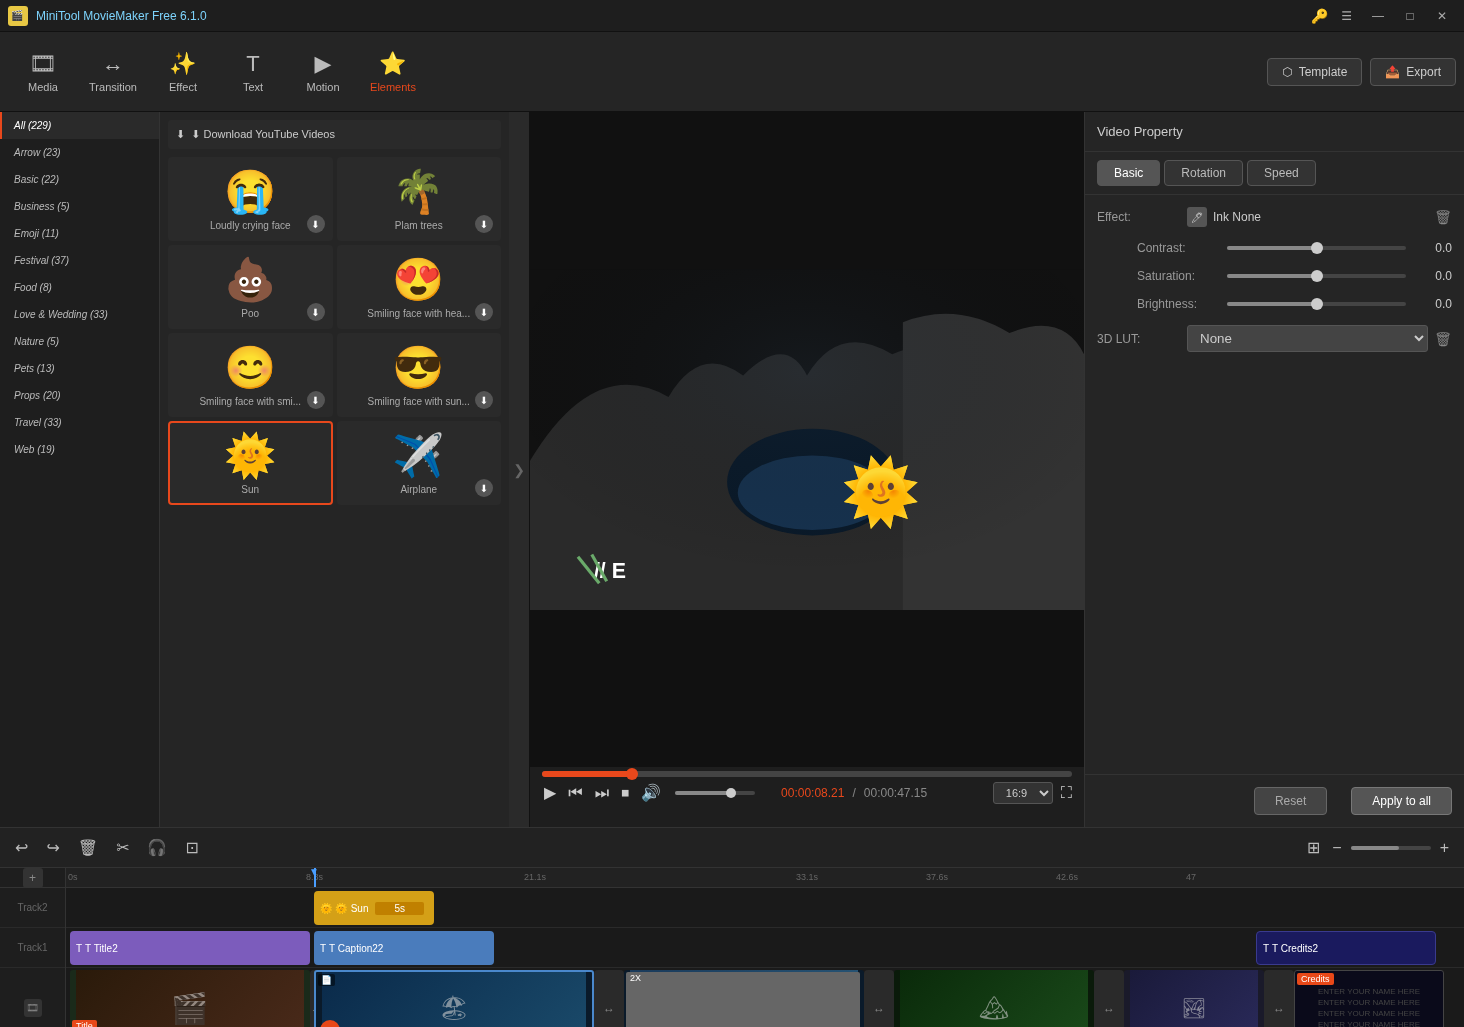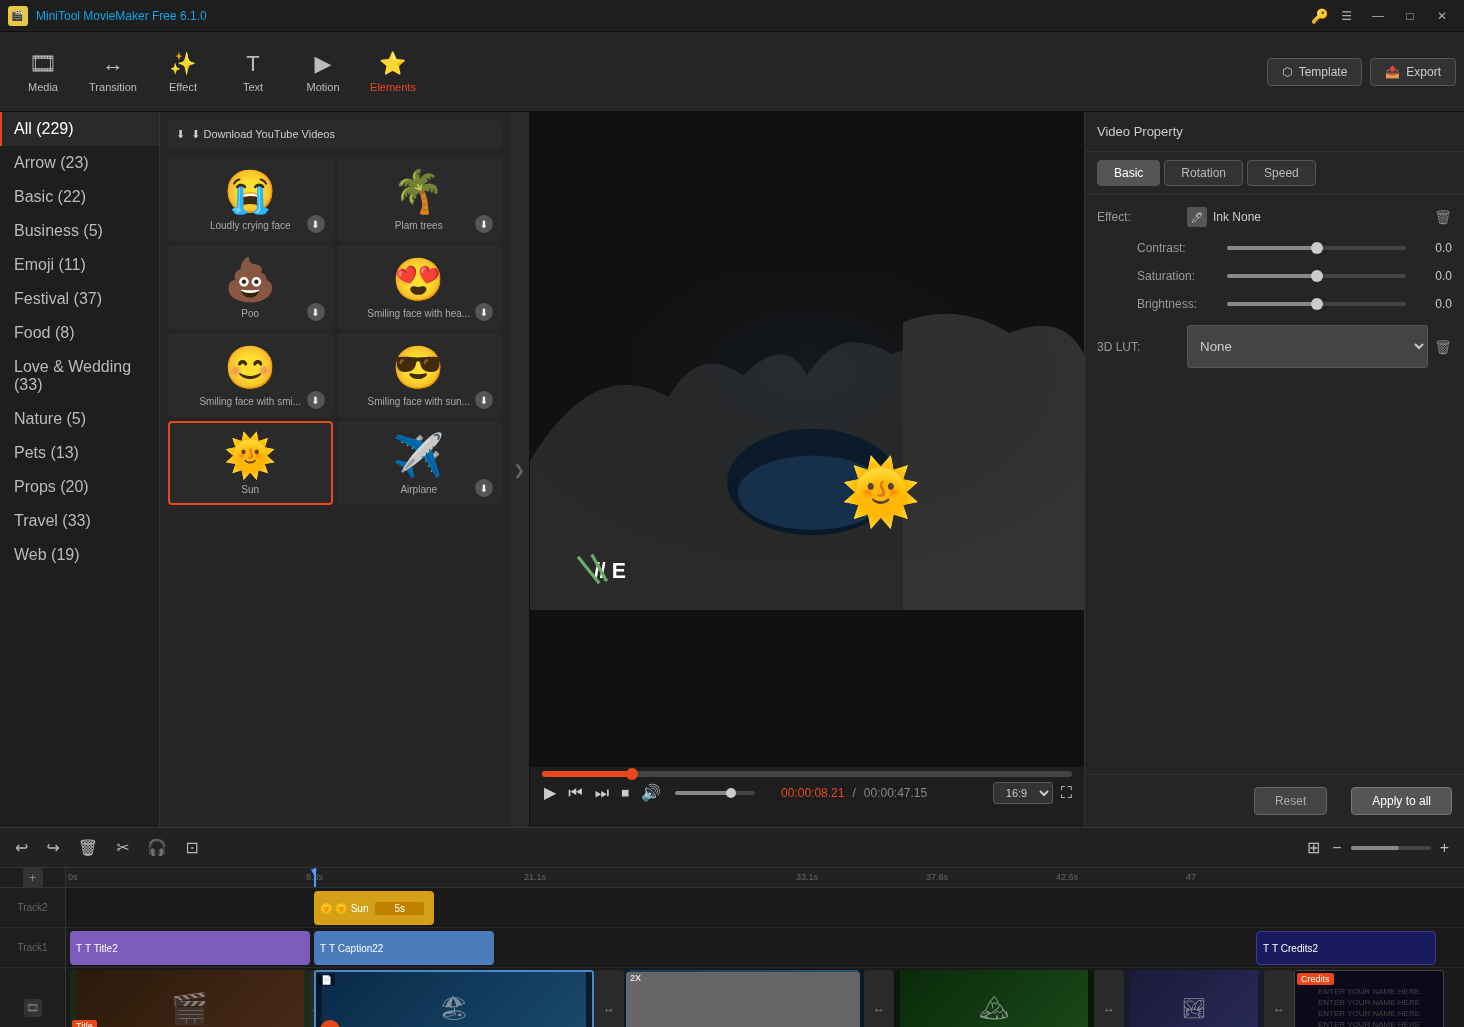--- a/index.html
+++ b/index.html
@@ -1,42 +1,42 @@
 <!DOCTYPE html>
 <html><head>
   <meta charset="utf-8">
   <style>
     * { box-sizing: border-box; margin: 0; padding: 0; }
     body { background: #1a1a1a; color: #ccc; font-family: 'Segoe UI', Arial, sans-serif; font-size: 12px; width: 1464px; height: 1027px; overflow: hidden; }
 
     
     #titlebar { background: #1e1e1e; height: 32px; display: flex; align-items: center; padding: 0 8px; border-bottom: 1px solid #111; }
     #titlebar .app-icon { width: 20px; height: 20px; background: #e8c844; border-radius: 3px; margin-right: 8px; display: flex; align-items: center; justify-content: center; font-size: 10px; color: #333; font-weight: bold; }
-    #titlebar .app-title { flex: 1; font-size: 12px; color: #0ea5e9; }
+    #titlebar .app-title { flex: 1; font-size: 12px; color: #7dd3fc; }
     #titlebar .win-controls { display: flex; gap: 4px; }
     #titlebar .win-btn { width: 28px; height: 20px; border: none; background: transparent; color: #aaa; cursor: pointer; display: flex; align-items: center; justify-content: center; font-size: 12px; }
     .key-icon { color: #e8c844; margin-right: 12px; font-size: 14px; }
 
     
     #main-toolbar { background: #252525; height: 80px; display: flex; align-items: center; padding: 0 8px; border-bottom: 1px solid #111; }
     .toolbar-btn { display: flex; flex-direction: column; align-items: center; justify-content: center; width: 70px; height: 72px; cursor: pointer; border-radius: 4px; color: #bbb; font-size: 11px; gap: 4px; }
     .toolbar-btn.active { color: #e8481c; }
     .toolbar-btn .tb-icon { font-size: 22px; }
 
     
     #right-toolbar-btns { margin-left: auto; display: flex; align-items: center; gap: 8px; }
     .rt-btn { display: flex; align-items: center; gap: 6px; padding: 6px 14px; border-radius: 4px; cursor: pointer; font-size: 12px; color: #ccc; background: #333; border: 1px solid #555; }
 
     
     #content { display: flex; height: calc(1027px - 32px - 80px - 200px); }
 
     
     #left-panel { width: 530px; display: flex; border-right: 1px solid #111; }
     #sidebar { width: 160px; background: #1e1e1e; border-right: 1px solid #333; overflow-y: auto; }
-    #sidebar .sidebar-item { padding: 8px 12px; cursor: pointer; color: #bbb; font-size: 16px; border-left: 2px solid transparent; }
+    #sidebar .sidebar-item { padding: 8px 12px; cursor: pointer; color: #bbb; font-size: 10px; border-left: 2px solid transparent; font-style: italic; }
     #sidebar .sidebar-item.active { background: #2a2a2a; color: #fff; border-left: 2px solid #e8481c; }
 
     
     #elements-grid { flex: 1; background: #252525; overflow-y: auto; padding: 8px; }
     .download-bar { background: #2a2a2a; padding: 8px; margin-bottom: 8px; display: flex; align-items: center; gap: 6px; color: #ccc; font-size: 11px; border-radius: 3px; cursor: pointer; }
     .elements-list { display: grid; grid-template-columns: 1fr 1fr; gap: 4px; }
     .element-item { background: #2a2a2a; border-radius: 4px; padding: 8px 4px; display: flex; flex-direction: column; align-items: center; cursor: pointer; position: relative; border: 2px solid transparent; }
     .element-item.selected { border: 2px solid #e8481c; }
     .element-item .elem-icon { font-size: 42px; margin-bottom: 4px; }
     .element-item .elem-name { font-size: 10px; color: #aaa; text-align: center; }
@@ -77,21 +77,21 @@
     .prop-slider-thumb { width: 12px; height: 12px; background: #ccc; border-radius: 50%; position: absolute; top: -4px; left: 50%; transform: translateX(-50%); }
     .prop-num { width: 40px; text-align: right; color: #ccc; font-size: 12px; }
     .effect-row { display: flex; align-items: center; margin-bottom: 14px; }
     .effect-label { width: 90px; color: #999; font-size: 12px; }
     .effect-value { display: flex; align-items: center; gap: 6px; flex: 1; }
     .effect-icon { width: 20px; height: 20px; background: #555; border-radius: 3px; display: flex; align-items: center; justify-content: center; font-size: 10px; }
     .effect-name { color: #ccc; font-size: 12px; flex: 1; }
     .effect-del { color: #888; cursor: pointer; font-size: 14px; }
     .lut-row { display: flex; align-items: center; margin-bottom: 14px; }
     .lut-label { width: 90px; color: #999; font-size: 12px; }
-    .lut-select { flex: 1; background: #444; border: 1px solid #555; color: #ccc; padding: 12px 8px; border-radius: 3px; cursor: pointer; }
+    .lut-select { flex: 1; background: #444; border: 1px solid #555; color: #ccc; padding: 4px 8px; border-radius: 3px; cursor: pointer; }
     .lut-del { color: #888; cursor: pointer; font-size: 14px; margin-left: 6px; }
     .panel-footer { padding: 12px; display: flex; gap: 24px; justify-content: flex-end; border-top: 1px solid #333; }
     .btn-reset { padding: 6px 20px; background: #444; border: 1px solid #666; color: #aaa; border-radius: 4px; cursor: pointer; font-size: 12px; }
     .btn-apply-all { padding: 6px 20px; background: #555; border: 1px solid #777; color: #fff; border-radius: 4px; cursor: pointer; font-size: 12px; }
 
     
     #timeline { height: 200px; background: #1a1a1a; border-top: 1px solid #333; display: flex; flex-direction: column; }
     #timeline-toolbar { height: 40px; background: #222; display: flex; align-items: center; padding: 0 12px; gap: 12px; border-bottom: 1px solid #333; }
     .tl-btn { background: none; border: none; color: #bbb; cursor: pointer; font-size: 16px; padding: 3px; }
     .tl-zoom { display: flex; align-items: center; gap: 6px; margin-left: auto; }

